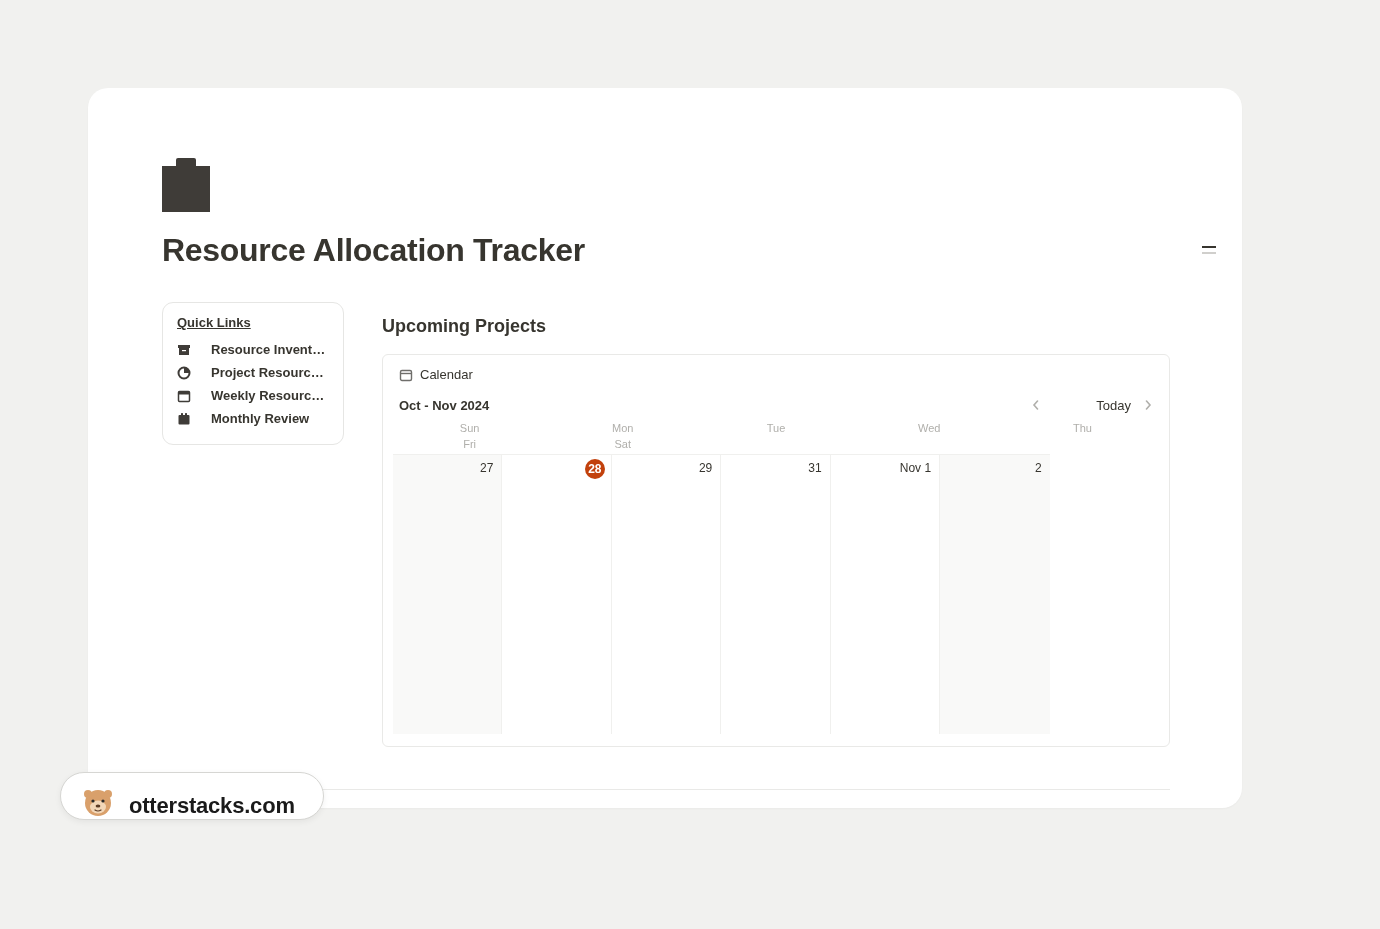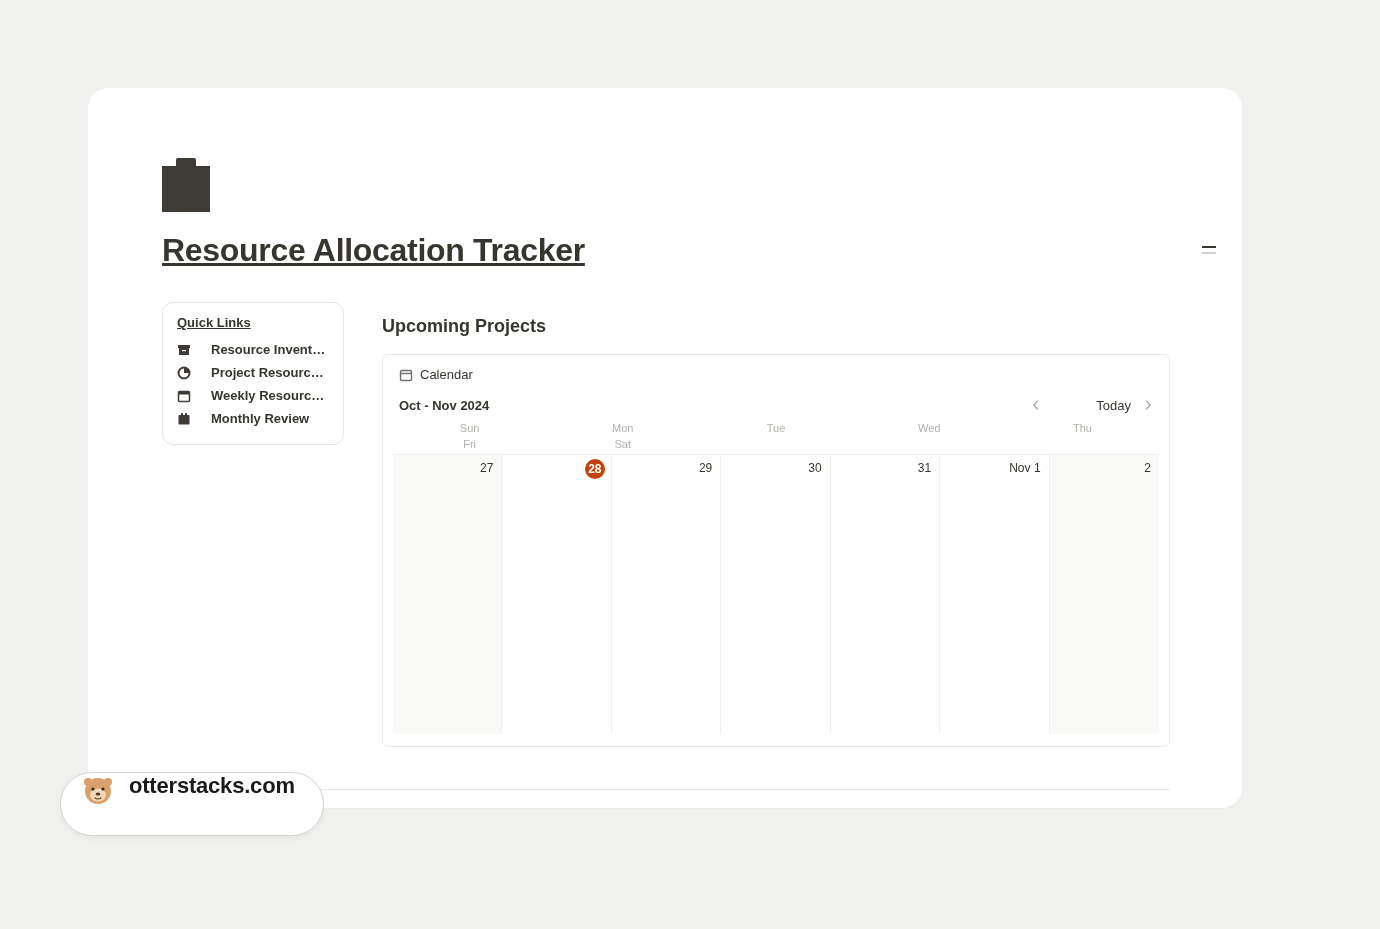--- a/index.html
+++ b/index.html
@@ -20,21 +20,20 @@
     background: #ffffff;
     border-radius: 20px;
     box-shadow: 0 1px 2px rgba(0,0,0,0.03);
     overflow: hidden;
   }
 
   .header-area {
     position: absolute;
     left: 74px;
     top: 70px;
-    text-decoration: underline;
   }
   .clipboard-icon {
     width: 48px;
     height: 54px;
     position: relative;
     margin-bottom: 20px;
   }
   .clipboard-icon .clip {
     position: absolute;
     top: 0;
@@ -237,26 +236,26 @@
     bottom: 18px;
     width: 1008px;
     height: 1px;
     background: #e9e9e7;
   }
 
   .brand-pill {
     position: absolute;
     left: 60px;
     top: 772px;
-    height: 64px;
+    height: 48px;
     background: #ffffff;
     border: 1px solid #d6d6d3;
     border-radius: 34px;
     display: flex;
-    align-items: flex-start;
+    align-items: flex-end;
     gap: 14px;
     padding: 0 28px 0 20px;
     box-shadow: 0 2px 6px rgba(0,0,0,0.06);
     cursor: pointer;
   }
   .otter-icon {
     width: 34px;
     height: 34px;
   }
   .brand-text {
@@ -372,23 +371,20 @@
 
     <div class="day-grid">
       <div class="day-cell shaded">
         <div class="day-number">27</div>
       </div>
       <div class="day-cell">
         <div class="day-number today">28</div>
       </div>
       <div class="day-cell">
         <div class="day-number">29</div>
-      </div>
-      <div class="day-cell">
-        <div class="day-number">30</div>
       </div>
       <div class="day-cell">
         <div class="day-number">31</div>
       </div>
       <div class="day-cell">
         <div class="day-number">Nov 1</div>
       </div>
       <div class="day-cell shaded">
         <div class="day-number">2</div>
       </div>

